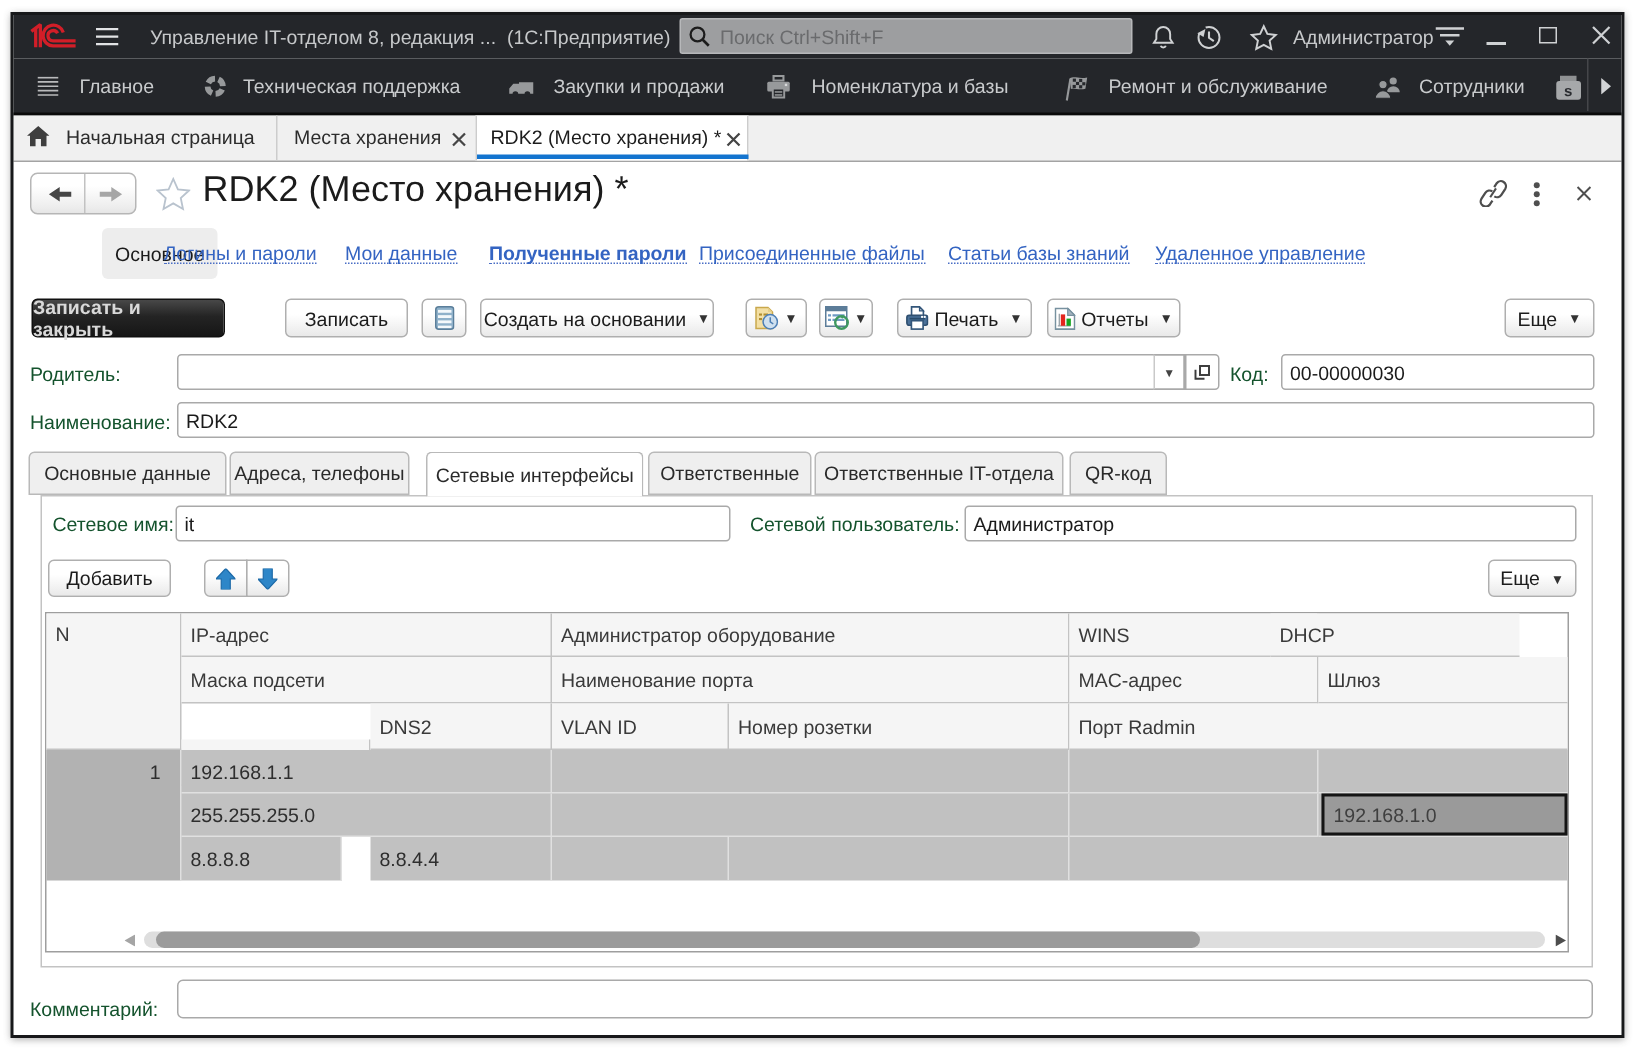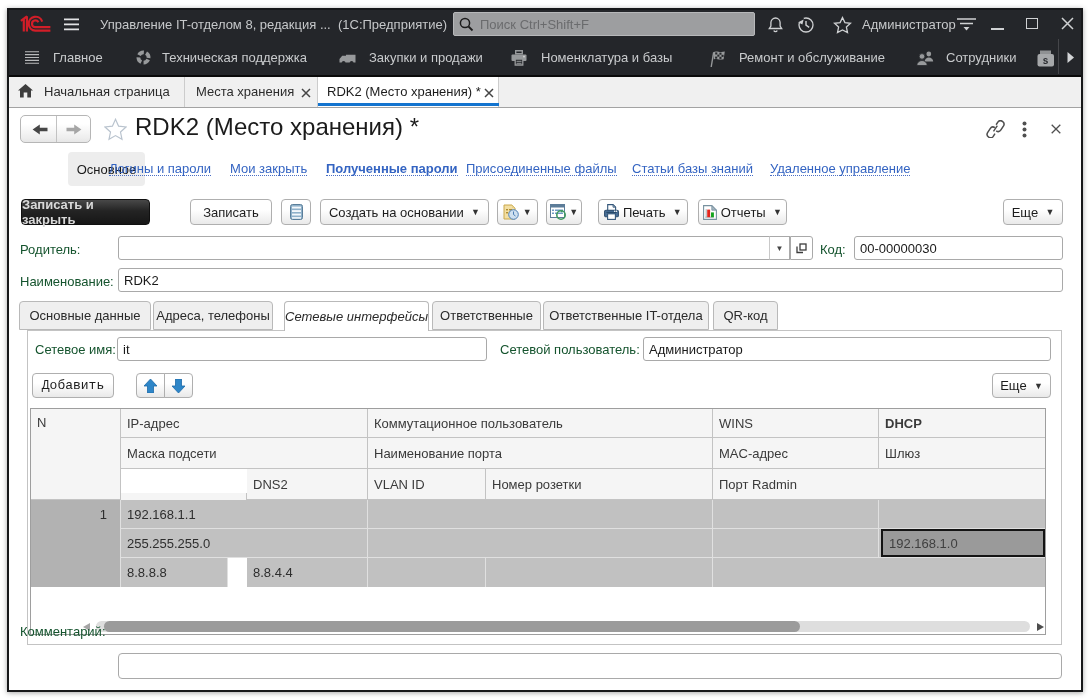--- a/index.html
+++ b/index.html
@@ -208,40 +208,40 @@
     </svg>
 </div>
 <div class="abs" style="left:1051px;top:124px;">
  <svg width="10" height="10" viewBox="0 0 10 10" stroke="#4f4f4f" stroke-width="1.3">
       <path d="M0.7,0.7 L9.3,9.3 M9.3,0.7 L0.7,9.3"></path>
     </svg>
 </div>
 
 <div class="abs" style="left:20px;top:152px;width:77px;height:34px;background:#ededed;border-radius:4px;display:flex;align-items:center;justify-content:center;color:#1a1a1a;margin-left:48px;">Основное</div>
 <div class="navlink" style="left:109px;">Логины и пароли</div>
-<div class="navlink" style="left:230px;">Мои закрыть</div>
+<div class="navlink" style="left:230px;">Мои данные</div>
 <div class="navlink" style="left:326px;font-weight:bold;">Полученные пароли</div>
 <div class="navlink" style="left:466px;">Присоединенные файлы</div>
 <div class="navlink" style="left:632px;">Статьи базы знаний</div>
 <div class="navlink" style="left:770px;">Удаленное управление</div>
 
 <div class="btn" style="left:21px;top:199px;width:129px;background:linear-gradient(#484848,#242424 45%,#161616);border-color:#101010;color:#d9d9d9;font-weight:bold;">Записать и закрыть</div>
 <div class="btn" style="left:190px;top:199px;width:82px;">Записать</div>
 <div class="btn" style="left:281px;top:199px;width:30px;">
  <svg width="13" height="16" viewBox="0 0 13 16">
       <rect x="0.5" y="0.5" width="12" height="15" rx="2" fill="#8fb1ca" stroke="#5a7e9a"></rect>
       <g fill="#f4f8fb">
         <rect x="2" y="2.6" width="9" height="1.9"></rect>
         <rect x="2" y="6.1" width="9" height="1.9"></rect>
         <rect x="2" y="9.6" width="9" height="1.9"></rect>
         <rect x="2" y="13.1" width="9" height="1.6"></rect>
       </g>
     </svg>
 </div>
-<div class="btn" style="left:320px;top:199px;width:169px;text-align:center;">Создать на основании&nbsp;&nbsp;<span style="font-size:9px;color:#333;">▼</span></div>
+<div class="btn" style="left:320px;top:199px;width:156px;text-align:center;">Создать на основании&nbsp;&nbsp;<span style="font-size:9px;color:#333;">▼</span></div>
 <div class="btn" style="left:497px;top:199px;width:41px;">
  <svg width="16" height="16" viewBox="0 0 16 16">
       <path d="M1,1 h8 l3,3 v11 h-11 z" fill="#f3dfa3" stroke="#c9a84c"></path>
       <path d="M9,1 l3,3 h-3 z" fill="#e6cf8a"></path>
       <g fill="#b08d2f">
         <rect x="3" y="5" width="2" height="1.4"></rect>
         <rect x="6" y="5" width="3" height="1.4"></rect>
         <rect x="3" y="8" width="2" height="1.4"></rect>
         <rect x="6" y="8" width="3" height="1.4"></rect>
       </g>
@@ -302,50 +302,50 @@
 </div>
 <div class="lbl" style="left:820px;top:242px;">Код:</div>
 <div class="inp" style="left:854px;top:236px;width:209px;height:24px;">00-00000030</div>
 
 <div class="lbl" style="left:20px;top:274px;">Наименование:</div>
 <div class="inp" style="left:118px;top:268px;width:945px;height:24px;">RDK2</div>
 
 <div class="abs" style="left:27px;top:330px;width:1035px;height:315px;border-left:1px solid #c3c3c3;border-right:1px solid #c3c3c3;border-bottom:1px solid #c3c3c3;border-top:1px solid #c3c3c3;box-sizing:border-box;background:#fff;"></div>
 <div class="tab" style="left:19px;width:132px;">Основные данные</div>
 <div class="tab" style="left:153px;width:120px;">Адреса, телефоны</div>
-<div class="tab act" style="left:284px;width:145px;font-style:italic;">Сетевые интерфейсы</div>
+<div class="tab act" style="left:284px;width:145px;">Сетевые интерфейсы</div>
 <div class="tab" style="left:432px;width:109px;">Ответственные</div>
 <div class="tab" style="left:543px;width:166px;">Ответственные IT-отдела</div>
 <div class="tab" style="left:713px;width:65px;">QR-код</div>
 
 <div class="lbl" style="left:35px;top:342px;">Сетевое имя:</div>
 <div class="inp" style="left:117px;top:337px;width:370px;height:24px;">it</div>
 <div class="lbl" style="left:500px;top:342px;">Сетевой пользователь:</div>
 <div class="inp" style="left:643px;top:337px;width:408px;height:24px;">Администратор</div>
 
-<div class="btn" style="left:32px;top:373px;width:82px;height:25px;font-family:Liberation Mono, monospace;">Добавить</div>
+<div class="btn" style="left:32px;top:373px;width:82px;height:25px;">Добавить</div>
 <div class="btn" style="left:136px;top:373px;width:29px;height:25px;border-radius:4px 0 0 4px;">
  <svg width="13" height="14" viewBox="0 0 13 14">
       <path d="M6.5,0 L13,7 H9.5 V14 H3.5 V7 H0 Z" fill="#2e86c8" stroke="#1d6aa8" stroke-width="0.8"></path>
     </svg>
 </div>
 <div class="btn" style="left:164px;top:373px;width:29px;height:25px;border-radius:0 4px 4px 0;">
  <svg width="13" height="14" viewBox="0 0 13 14">
       <path d="M6.5,14 L0,7 H3.5 V0 H9.5 V7 H13 Z" fill="#2e86c8" stroke="#1d6aa8" stroke-width="0.8"></path>
     </svg>
 </div>
 <div class="btn" style="left:992px;top:373px;width:59px;height:25px;">Еще&nbsp;&nbsp;<span style="font-size:9px;color:#333;">▼</span></div>
 
 <div class="abs" id="grid" style="left:30px;top:408px;width:1016px;height:227px;border:1px solid #9e9e9e;box-sizing:border-box;background:#fff;"></div>
 
 <div class="hcell" style="left:31px;top:409px;width:90px;height:91px;align-items:flex-start;padding-top:6px;">N</div>
 <div class="hcell" style="left:121px;top:409px;width:247px;height:29px;">IP-адрес</div>
-<div class="hcell" style="left:368px;top:409px;width:345px;height:29px;">Коммутационное пользователь</div>
+<div class="hcell" style="left:368px;top:409px;width:345px;height:29px;">Администратор оборудование</div>
 <div class="hcell" style="left:713px;top:409px;width:166px;height:29px;">WINS</div>
-<div class="hcell" style="left:879px;top:409px;width:166px;height:29px;border-right:none;font-weight:bold;">DHCP</div>
+<div class="hcell" style="left:847px;top:409px;width:166px;height:29px;border-right:none;">DHCP</div>
 <div class="hcell" style="left:121px;top:438px;width:247px;height:31px;">Маска подсети</div>
 <div class="hcell" style="left:368px;top:438px;width:345px;height:31px;">Наименование порта</div>
 <div class="hcell" style="left:713px;top:438px;width:166px;height:31px;">MAC-адрес</div>
 <div class="hcell" style="left:879px;top:438px;width:166px;height:31px;border-right:none;">Шлюз</div>
 <div class="hcell" style="left:121px;top:469px;width:126px;height:31px;margin-top:24px;">DNS1</div>
 <div class="hcell" style="left:247px;top:469px;width:121px;height:31px;">DNS2</div>
 <div class="hcell" style="left:368px;top:469px;width:118px;height:31px;">VLAN ID</div>
 <div class="hcell" style="left:486px;top:469px;width:227px;height:31px;">Номер розетки</div>
 <div class="hcell" style="left:713px;top:469px;width:332px;height:31px;border-right:none;">Порт Radmin</div>
 
@@ -372,16 +372,16 @@
     </svg>
 </div>
 <div class="abs" style="left:96px;top:621px;width:934px;height:11px;background:#dedede;border-radius:6px;"></div>
 <div class="abs" style="left:104px;top:621px;width:696px;height:11px;background:#9b9b9b;border-radius:6px;"></div>
 <div class="abs" style="left:1037px;top:623px;">
  <svg width="7" height="8" viewBox="0 0 7 8" fill="#4d4d4d">
       <path d="M0,0 L7,4 L0,8 z"></path>
     </svg>
 </div>
 
-<div class="lbl" style="left:20px;top:624px;">Комментарий:</div>
+<div class="lbl" style="left:20px;top:665px;">Комментарий:</div>
 <div class="inp" style="left:118px;top:653px;width:944px;height:26px;border-radius:4px;"></div>
 
 <div class="abs" id="frame"></div>
 
 </body></html>

